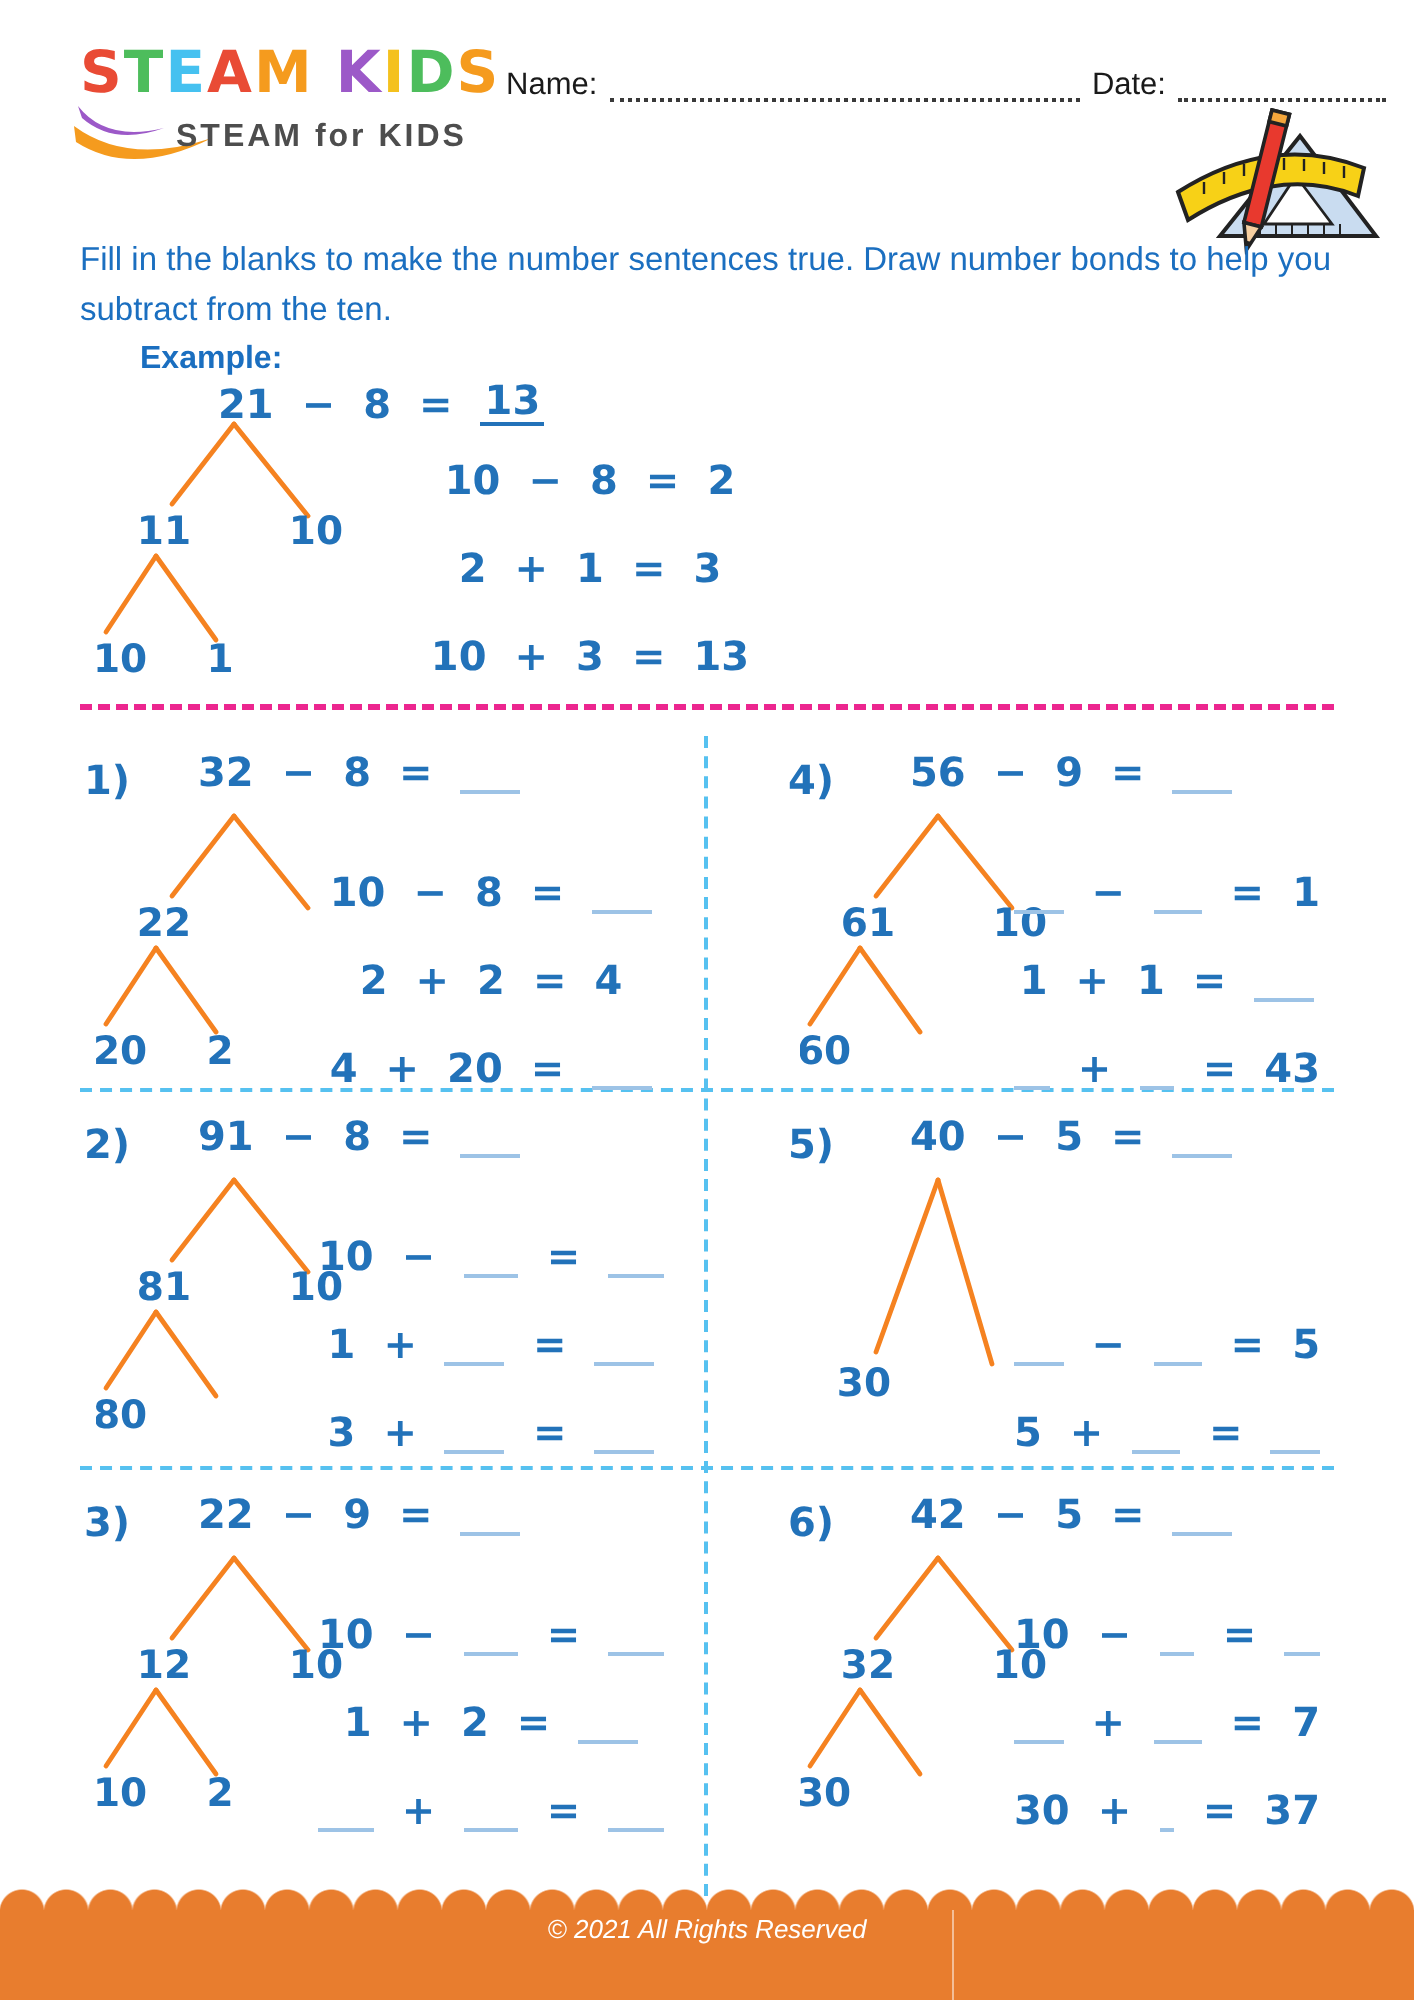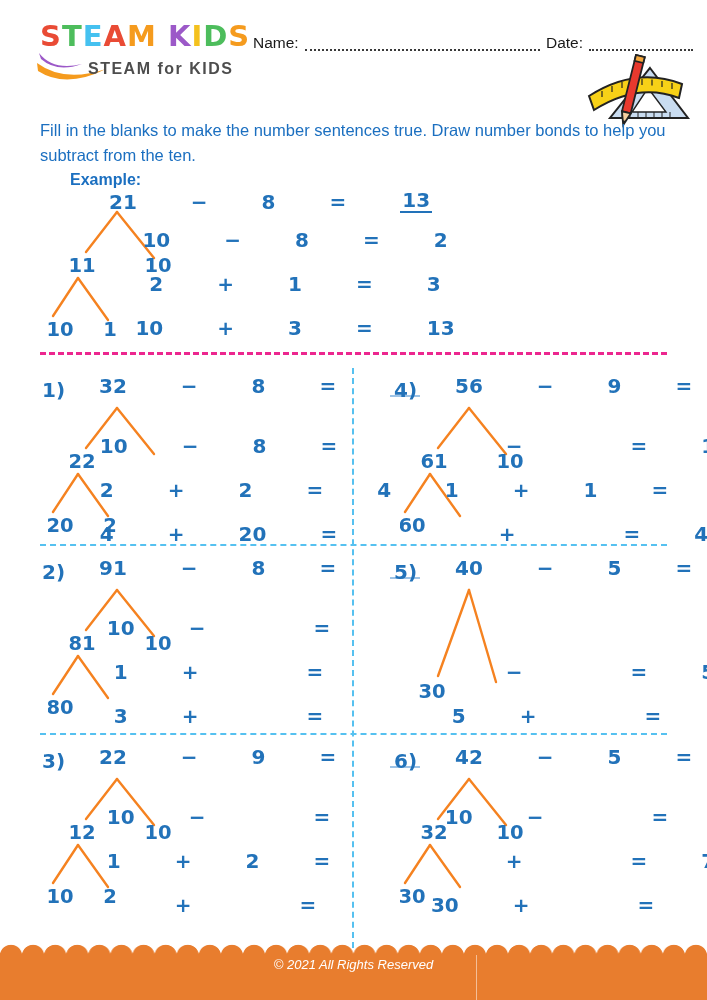--- a/index.html
+++ b/index.html
@@ -22,21 +22,21 @@
   
   .title-row{position:absolute;left:33px;top:80px;display:flex;align-items:center;gap:9px;}
   .title{color:#EE1C25;font-size:26px;font-weight:800;letter-spacing:0.2px;white-space:nowrap;}
   .ruler-icon{position:absolute;left:586px;top:54px;}
 
   .instructions{position:absolute;left:40px;top:118px;width:648px;font-size:16.5px;font-weight:400;
                 color:#1B6FC0;line-height:1.5;}
   .example-label{position:absolute;left:40px;top:171px;font-size:16px;font-weight:700;color:#1B6FC0;margin-left:30px;}
 
   
-  .statement,.eq-row{display:flex;align-items:flex-end;gap:40px;}
+  .statement,.eq-row{display:flex;align-items:flex-end;}
   .tok{font-family:"DejaVu Sans",sans-serif;font-size:20px;font-weight:600;color:#2272B9;
        line-height:1.05;margin:0 7px;}
   .tok.blank{width:30px;height:19px;border-bottom:2.5px solid #9DC3E6;}
   .tok.ans{border-bottom:2.5px solid #2272B9;padding:0 2px;}
   .eq-row{height:44px;justify-content:center;align-items:flex-end;padding-bottom:9px;box-sizing:border-box;}
   svg text{font-family:"DejaVu Sans",sans-serif;font-weight:600;}
 
   
   .example{position:absolute;left:40px;top:190px;width:620px;height:160px;}
   .example .statement{position:absolute;left:62px;top:0;}

